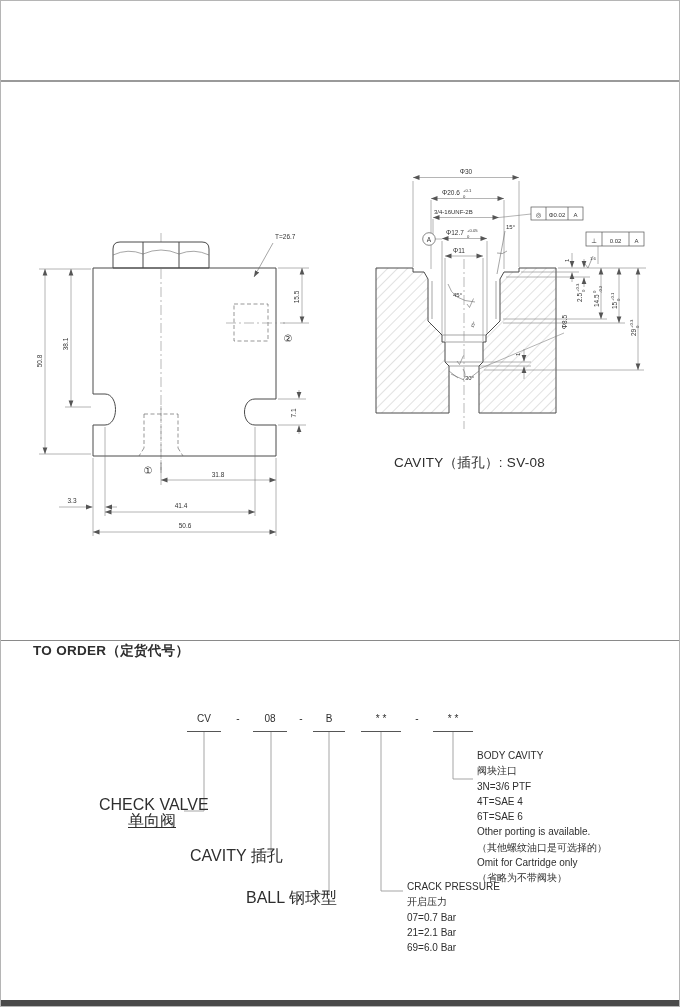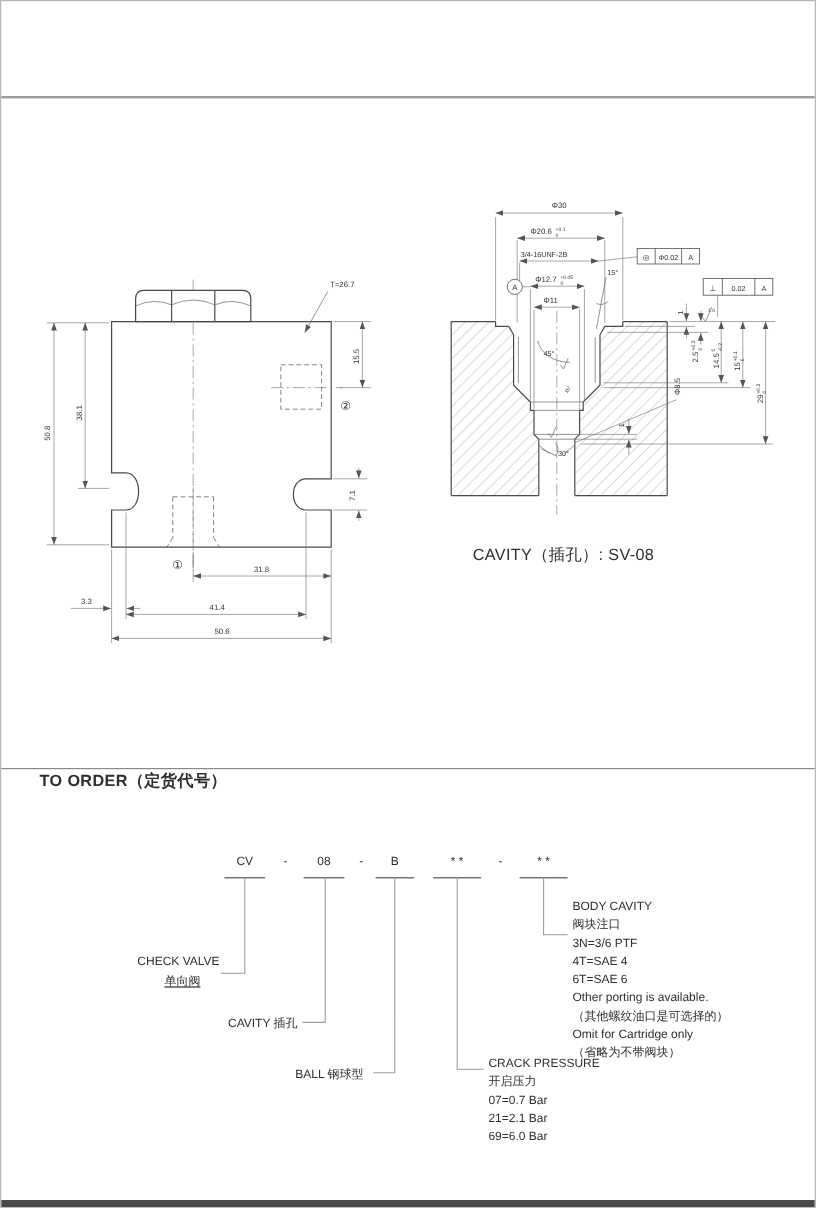--- a/index.html
+++ b/index.html
@@ -20,21 +20,21 @@
   .hid{stroke:#6a6a6a;stroke-width:0.7;fill:none;stroke-dasharray:4 2.5;}
   .conn{stroke:#9b9b9b;stroke-width:0.9;fill:none;}
   text.d{font-size:6.5px;}
   text.d6{font-size:6px;}
   text.tol{font-size:4.2px;}
   text.circ{font-size:10px;}
   .frame{stroke:#555;stroke-width:0.7;fill:#fff;}
   .title{position:absolute;font-size:13.5px;letter-spacing:0.3px;color:#2e2e2e;}
   .code-part{position:absolute;top:712px;height:18px;font-size:10px;text-align:center;color:#2e2e2e;}
   .code-u{border-bottom:1.2px solid #555;}
-  .lab{position:absolute;font-size:10px;color:#2e2e2e;white-space:nowrap;}
+  .lab{position:absolute;font-size:16px;color:#2e2e2e;white-space:nowrap;}
   .blk div{font-size:10px;line-height:15.3px;color:#2e2e2e;white-space:nowrap;}
 </style>
 </head>
 <body>
 
 <div id="page">
 
   <div id="rule-top" class="rule"></div>
   <div id="rule-mid" class="rule"></div>
   <div id="bottom-bar"></div>

